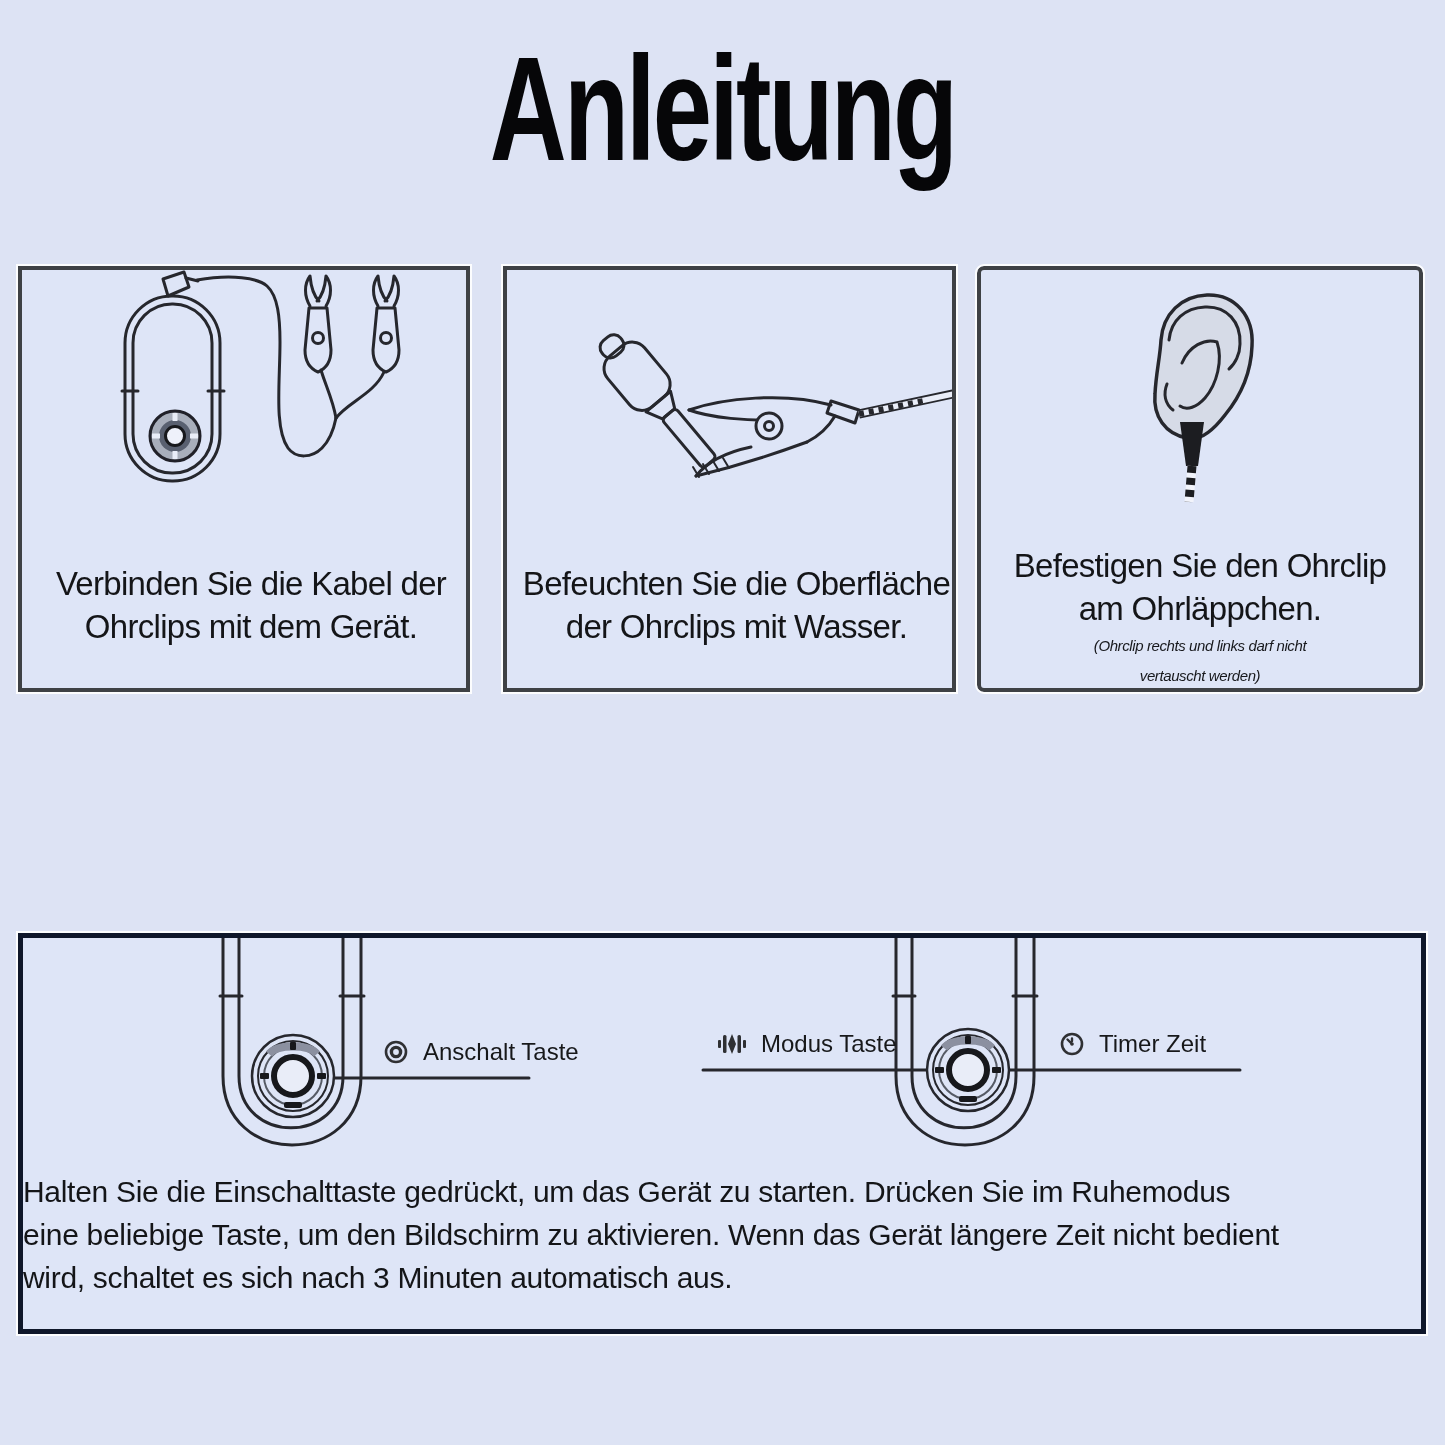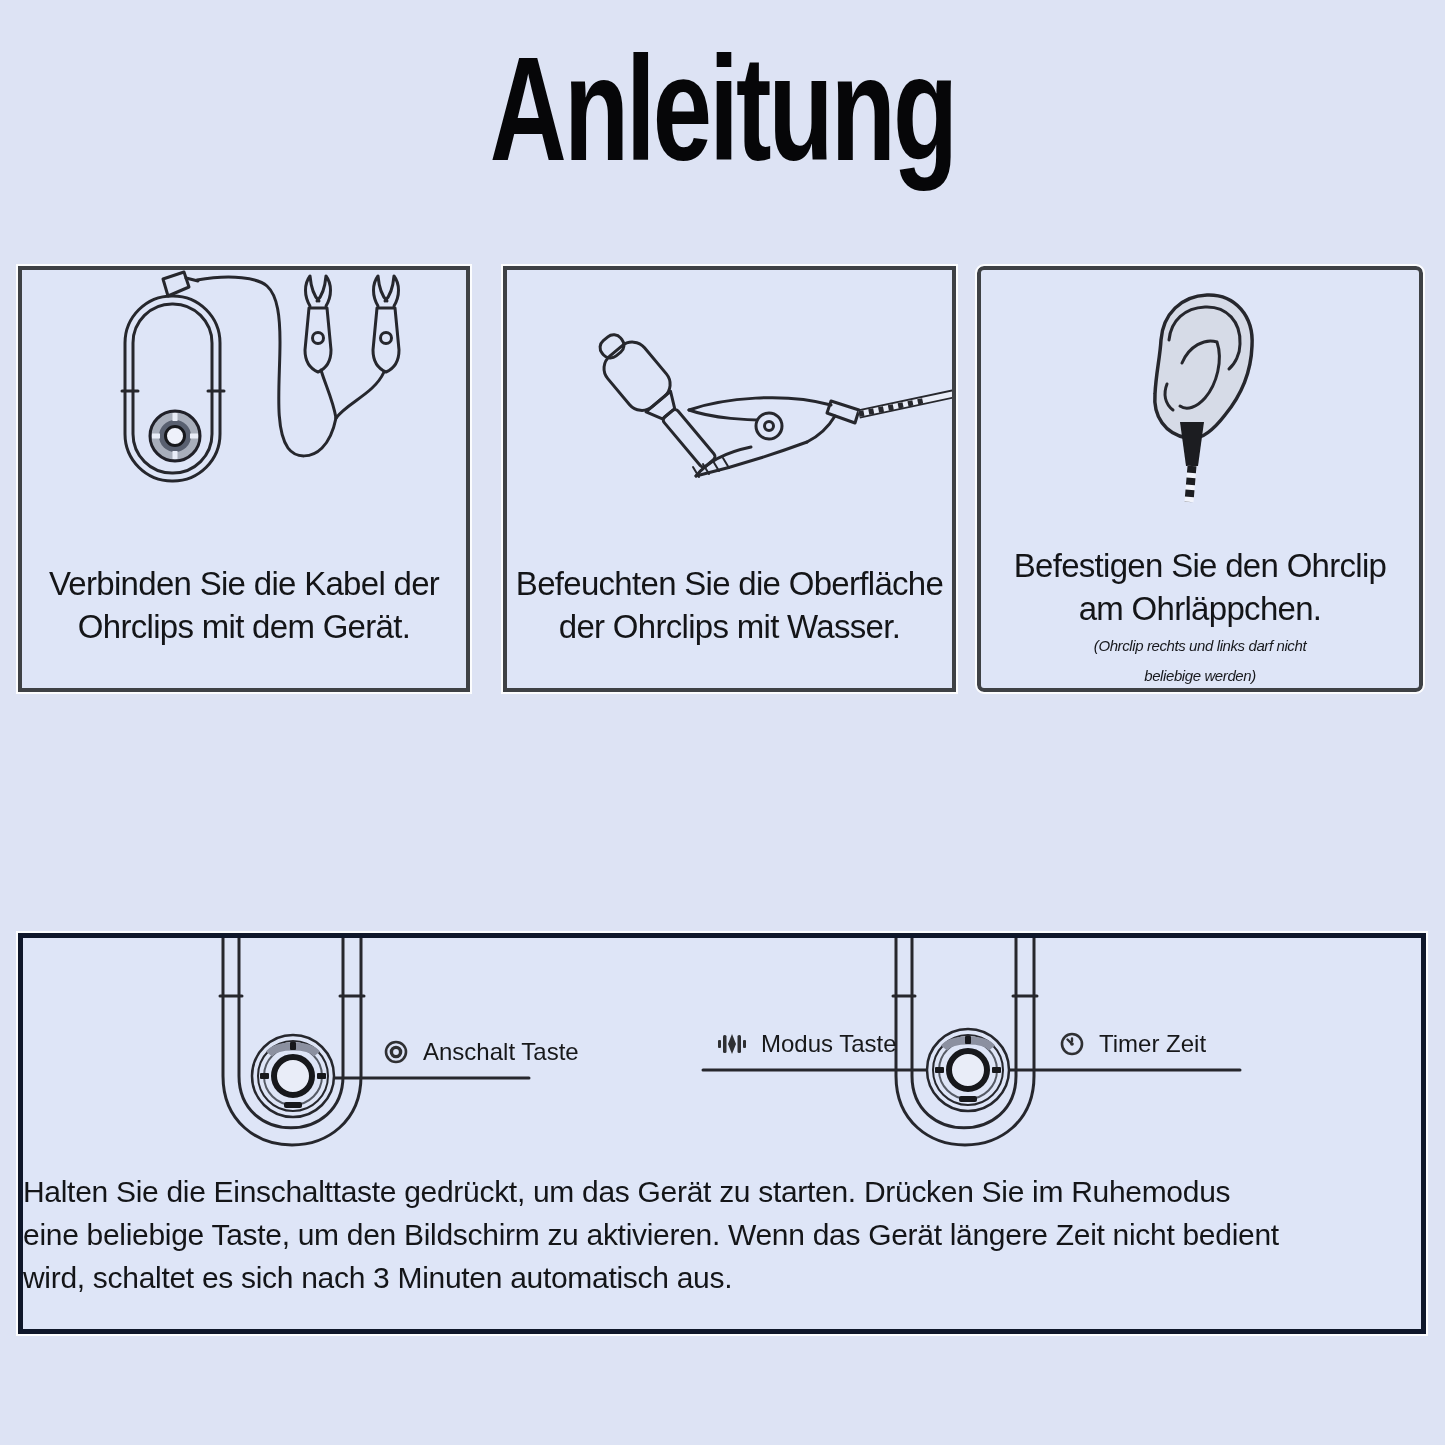--- a/index.html
+++ b/index.html
@@ -30,21 +30,21 @@
   .panel-2{left:503px;width:445px;}
   .panel-3{left:977px;width:438px;border-radius:7px;}
   .panel svg{position:absolute;top:0;left:0;display:block;}
 
   .caption{
     position:absolute;left:0;width:100%;
     text-align:center;
     font-size:33px;line-height:43px;letter-spacing:-0.7px;
     color:#141518;white-space:nowrap;
   }
-  .panel-1 .caption,.panel-2 .caption{top:292px;}
+  .panel-1 .caption,.panel-2 .caption{top:292px;padding-left:7px;}
   .panel-3 .caption{top:274px;}
   .note{
     position:absolute;left:0;width:100%;top:361px;
     text-align:center;font-style:italic;
     font-size:15px;line-height:30px;letter-spacing:-0.4px;
     color:#17181c;white-space:nowrap;
   }
 
   .bottom-box{
     position:absolute;left:18px;top:933px;
@@ -160,21 +160,21 @@
       <path d="M199,152 L223,152 L217,196 L205,196 Z" fill="#1c1d21"></path>
       <path d="M211,196 L208,232" stroke="#f2f4fb" stroke-width="9" fill="none"></path>
       <path d="M211,196 L208,232" stroke="#1c1d21" stroke-width="9" stroke-dasharray="7 5" fill="none"></path>
     </svg>
     <div class="caption">
       <div>Befestigen Sie den Ohrclip</div>
       <div>am Ohrläppchen.</div>
     </div>
     <div class="note">
       <div>(Ohrclip rechts und links darf nicht</div>
-      <div>beliebige werden)</div>
+      <div>vertauscht werden)</div>
     </div>
   </div>
 
   <div class="bottom-box">
     <svg width="1398" height="391" viewBox="0 0 1398 391">
       <g class="ink">
         <g>
           <path d="M200,-3 V138 C200,230 338,230 338,138 V-3"></path>
           <path d="M216,-3 V138 C216,207 320,207 320,138 V-3"></path>
           <path d="M197,58 h22 M317,58 h24"></path>

